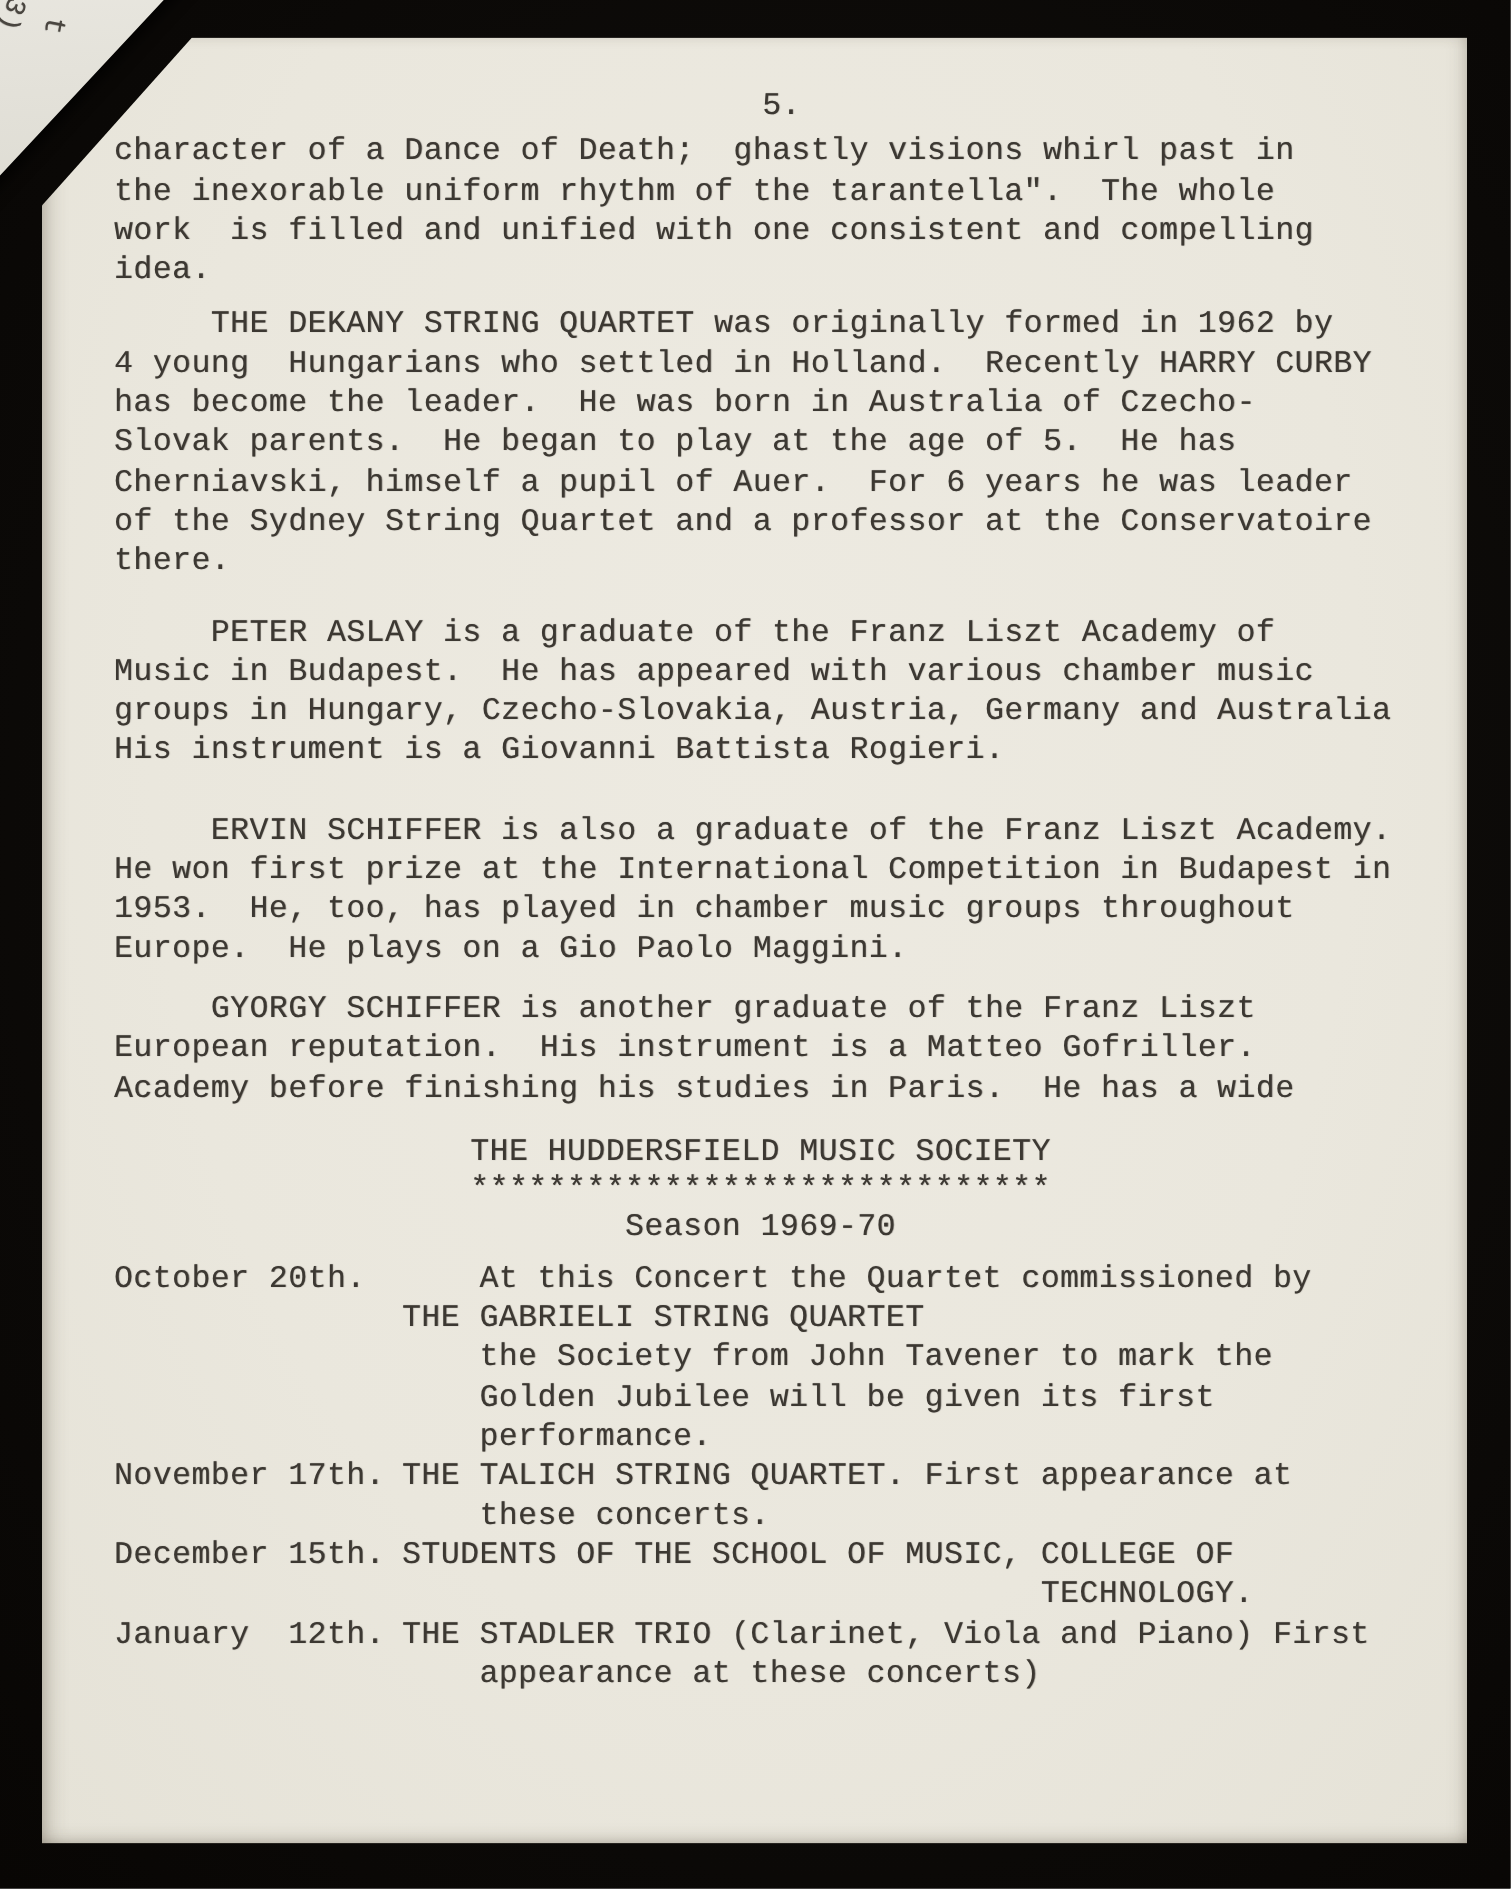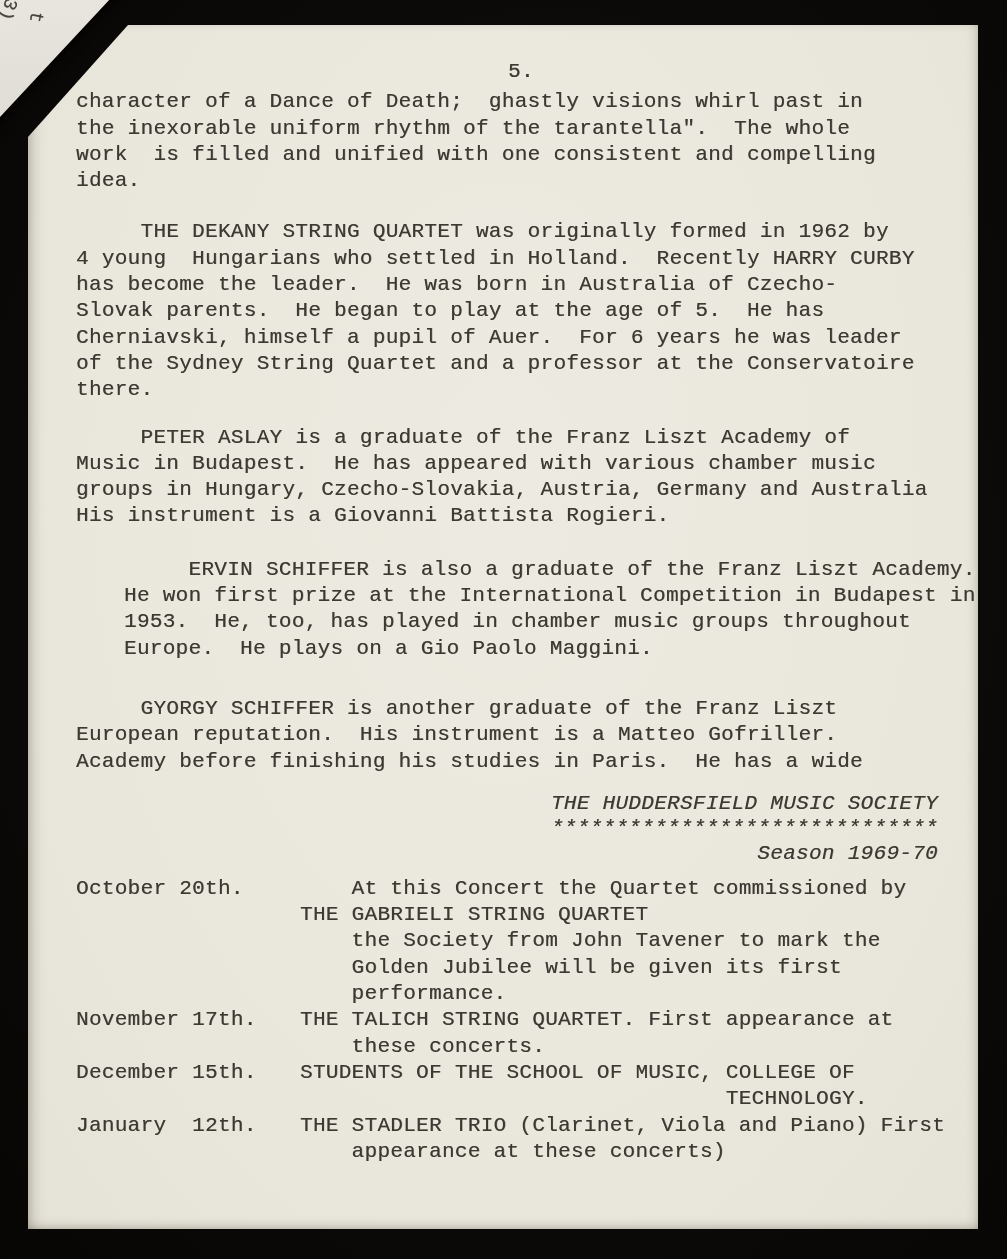--- a/index.html
+++ b/index.html
@@ -38,34 +38,33 @@
     line-height: 26.3px;
     text-shadow: 0.4px 0.3px 0.6px rgba(55,50,45,0.55);
   }
   .ln { white-space: pre; }
   .pagenum {
     text-align: center;
     padding-left: 28px;
   }
   .para { margin: 0; }
   .m-p1 { margin-top: 4px; }
-  .m-p2 { margin-top: 25px; }
+  .m-p2 { margin-top: 10px; }
   .m-p3 { margin-top: 21px; }
-  .m-p4 { margin-top: 27px; margin-left: 48px; }
-  .m-p5 { margin-top: 34px; }
+  .m-p4 { margin-top: 27px; }
+  .m-p5 { margin-top: 14px; }
   
   .society {
     margin-top: 16px;
-    text-align: right;
+    text-align: center;
     line-height: 25px;
-    font-style: italic;
   }
   
   .schedule { margin-top: 10px; }
-  .row { display: flex; gap: 32px; }
+  .row { display: flex; }
   .date { width: 192px; flex: none; white-space: pre; }
   .event { flex: 1 1 auto; min-width: 0; }
   
   .overlay-corner {
     position: absolute;
     left: -190px;
     top: -210px;
     width: 300px;
     height: 300px;
     background: linear-gradient(135deg, #e3e1da 0%, #eae8e1 55%, #dddbd2 100%);

